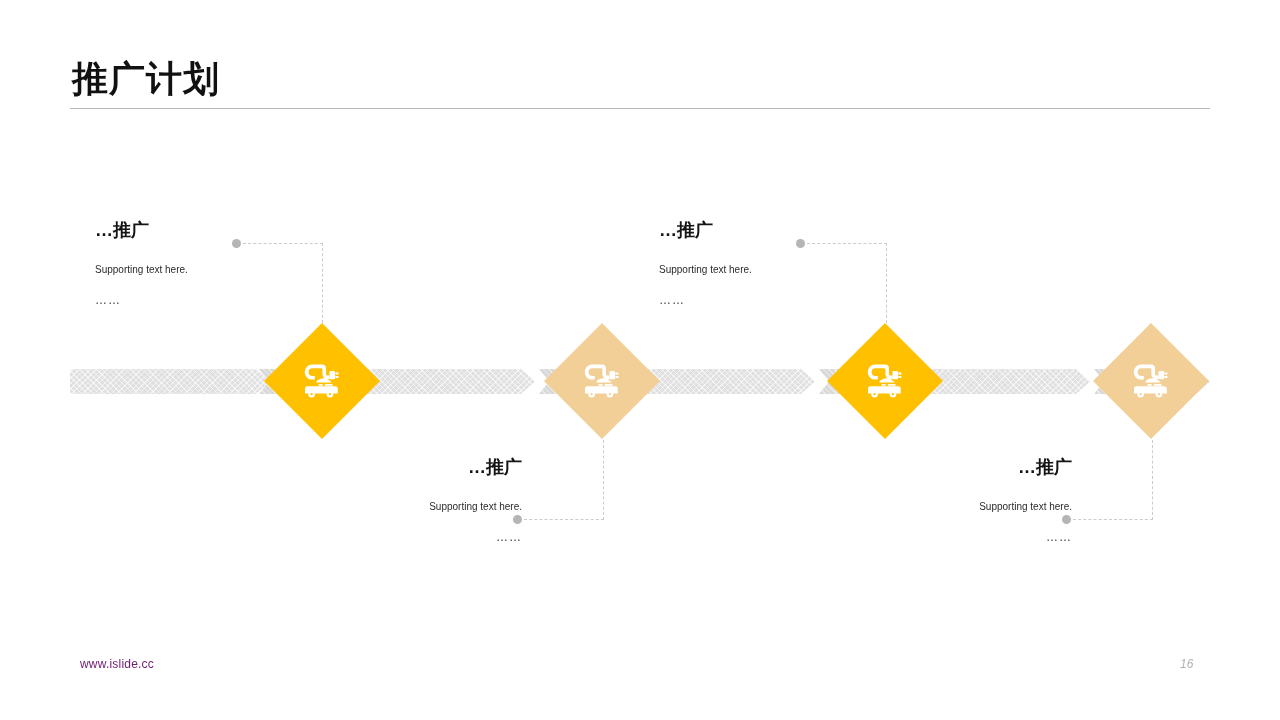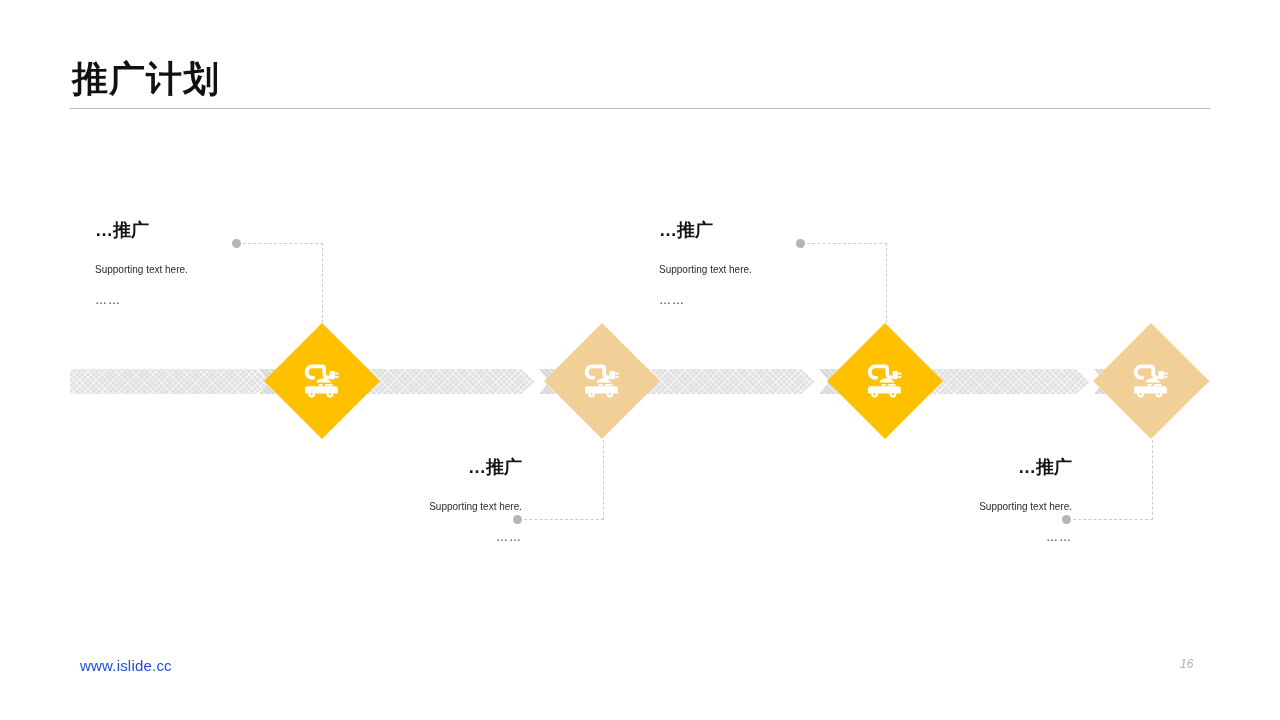--- a/index.html
+++ b/index.html
@@ -140,22 +140,22 @@
     white-space: nowrap;
     margin-top: 13px;
   }
   .tblock.align-right { text-align: right; }
 
   
   .footer-site {
     position: absolute;
     left: 80px;
     top: 657px;
-    font-size: 15px;
-    color: #1d4ed8;
+    font-size: 12px;
+    color: #701a75;
     letter-spacing: .2px;
   }
   .footer-page {
     position: absolute;
     left: 1180px;
     top: 657px;
     font-size: 12px;
     color: #b3b3b3;
     font-style: italic;
   }

